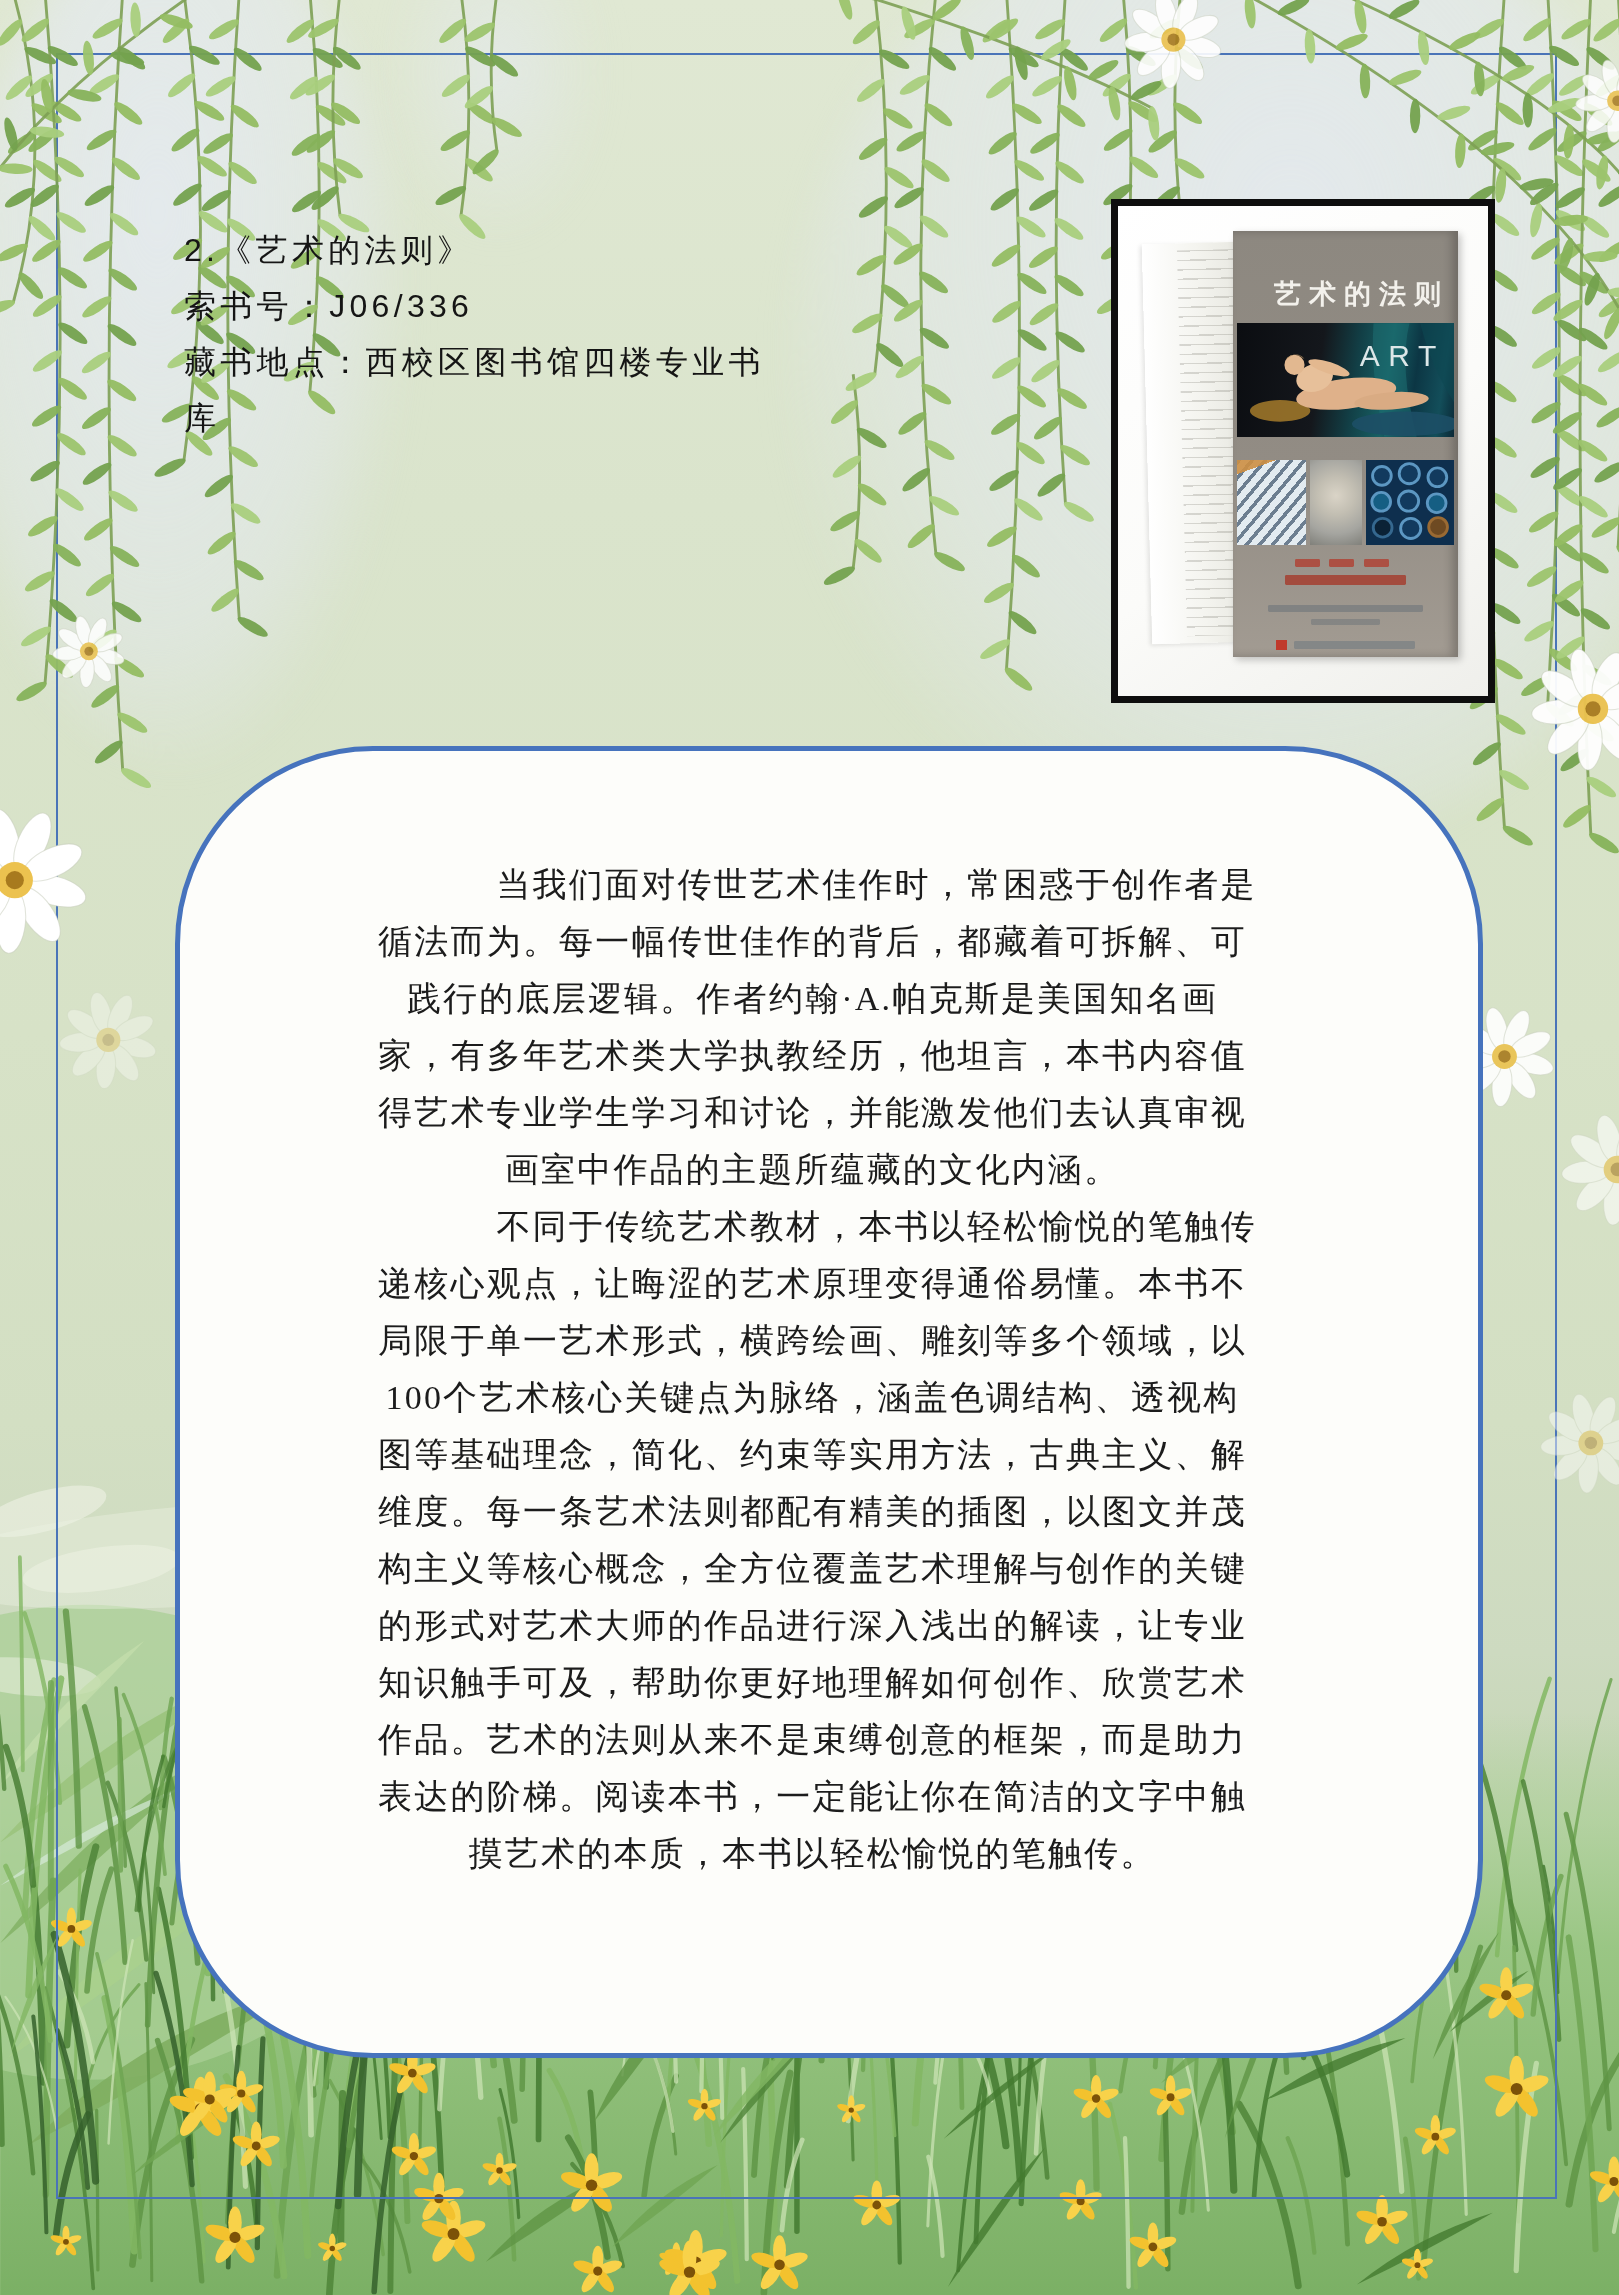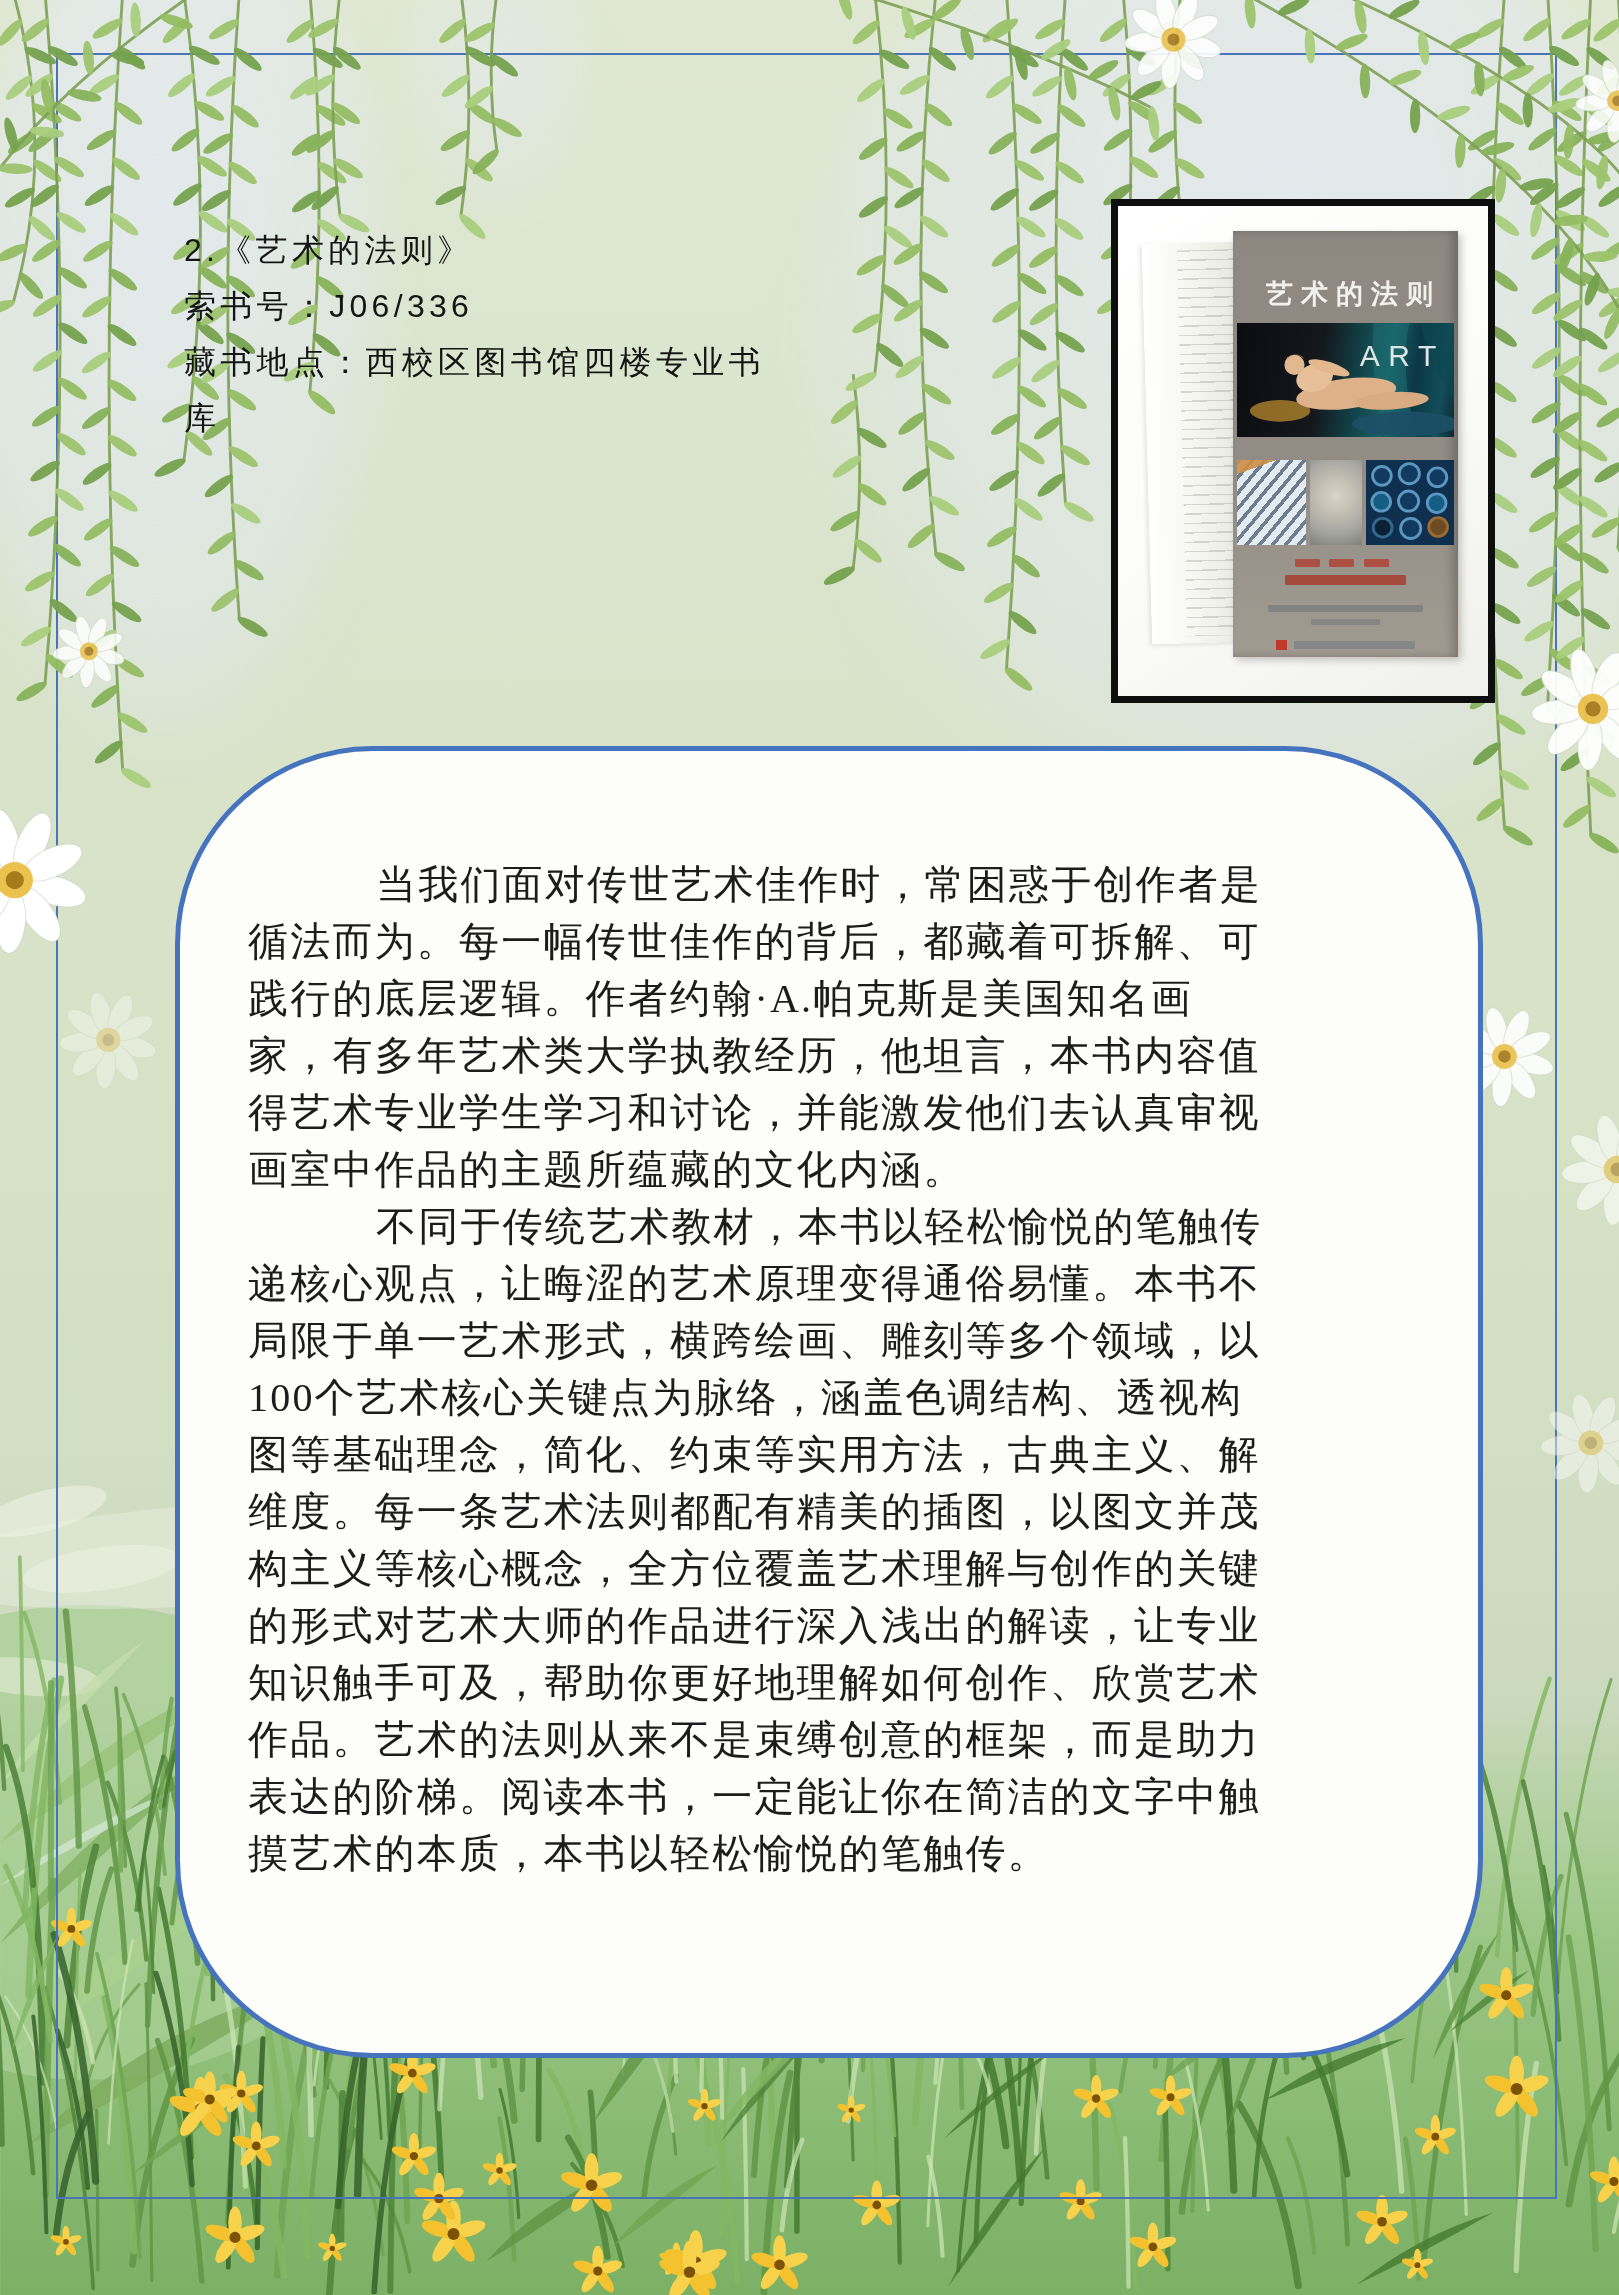--- a/index.html
+++ b/index.html
@@ -46,21 +46,21 @@
     position:absolute;left:35px;top:7.2px;right:4.3px;bottom:7.2px;
     background:repeating-linear-gradient(to bottom,rgba(118,116,106,.32) 0 1.4px,transparent 1.4px 9.4px);
     opacity:.8;
   }
   .cover{
     position:absolute;left:115px;top:24.5px;width:225px;height:426px;
     background:linear-gradient(180deg,#8d8880 0%,#928c84 55%,#a29b92 100%);
     box-shadow:inset -5.8px 0 10px rgba(0,0,0,.22), 2.9px 2.9px 7.2px rgba(0,0,0,.22);
   }
   .cover-title{
-    position:absolute;left:4px;top:45px;width:100%;text-align:center;
+    position:absolute;left:12px;top:45px;width:100%;text-align:center;
     color:#f3f1ec;font-size:27px;letter-spacing:8px;font-weight:600;text-indent:8px;
   }
   .hero{
     position:absolute;left:3.6px;top:92px;width:217px;height:114px;
     background:linear-gradient(98deg,#0b0d11 0%,#14171c 38%,#123f46 54%,#176064 68%,#0c3644 80%,#134e5a 92%,#0a2836 100%);
     overflow:hidden;
   }
   .art-label{
     position:absolute;right:8.6px;top:16px;color:#dde7e8;font-size:30px;
     letter-spacing:8.6px;font-weight:500;
@@ -81,22 +81,23 @@
   .pubsq{width:10.8px;height:10.8px;background:#c0392b;}
   .publine{width:121px;height:8px;background:#7b8084;opacity:.75;border-radius:1.4px;}
   
   .panel{
     position:absolute;left:175px;top:746px;width:1308px;height:1312px;z-index:8;
     background:#fdfdfa;border:5px solid var(--panel-border);
     border-radius:198px;box-sizing:border-box;
   }
   .panel-text{position:absolute;left:68px;top:105px;right:101px;color:var(--ink);}
   .bline{
-    height:57px;line-height:57px;font-size:40px;letter-spacing:2.2px;white-space:nowrap;
+    height:57px;line-height:57px;font-size:34px;letter-spacing:2.2px;white-space:nowrap;
     font-family:"Liberation Serif","DejaVu Serif",serif;
+    text-align:center;
   }
   .bline.first{padding-left:128px;}
 </style>
 </head>
 <body>
 
 <div class="page">
 
   <div class="layer" style="z-index:1">
     <div class="tint tl"></div>

